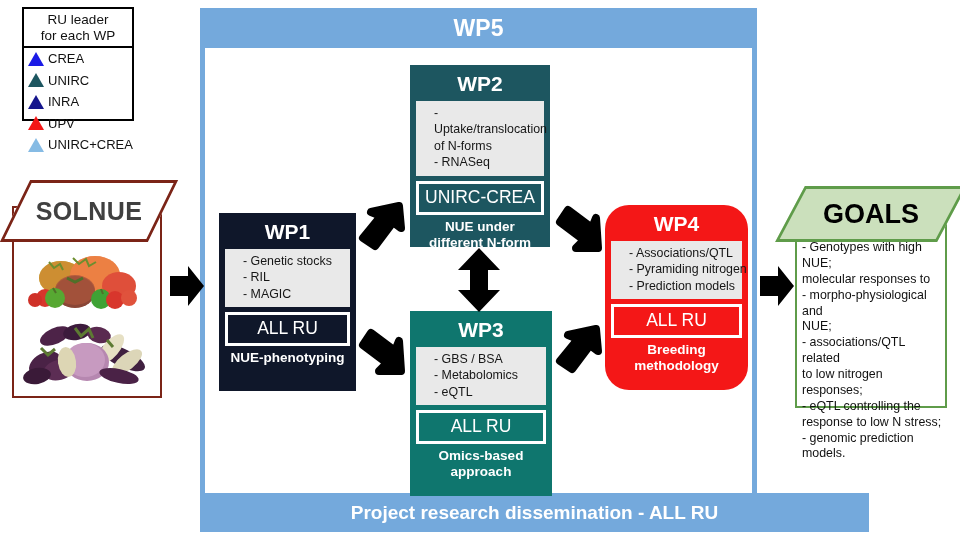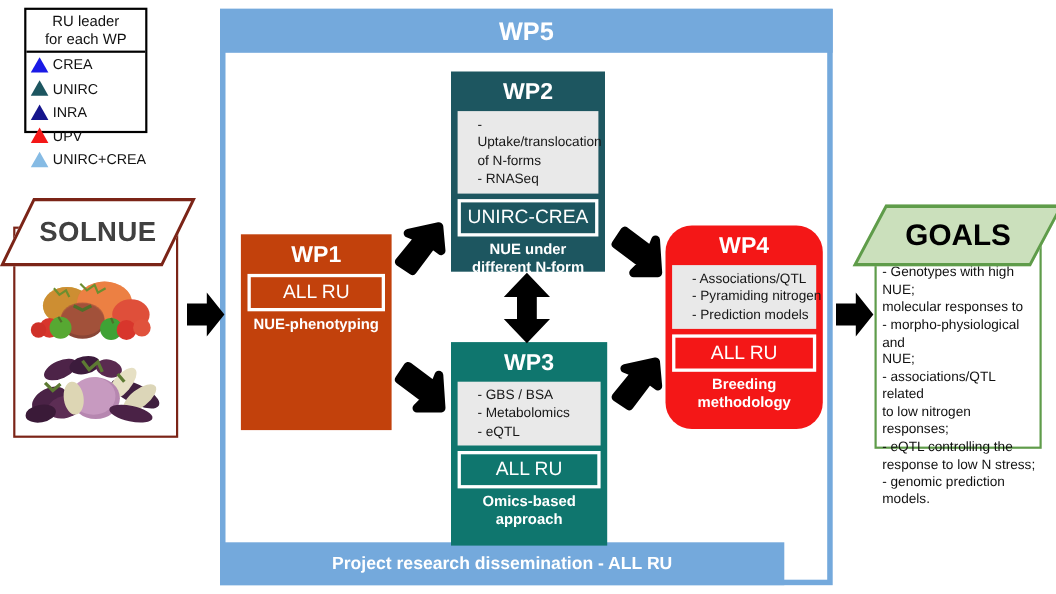--- a/index.html
+++ b/index.html
@@ -78,24 +78,24 @@
   }
   #wp5-header {
     position: absolute; left: -5px; top: -5px;
     width: 557px; height: 40px;
     background: #74a9dc;
     display: flex; align-items: center; justify-content: center;
     color: #fff; font-size: 23px; font-weight: bold;
   }
   #wp5-footer {
     position: absolute; left: -5px; bottom: -5px;
-    width: 513px; height: 39px;
+    width: 669px; height: 39px;
     background: #74a9dc;
     display: flex; align-items: center; justify-content: center;
-    color: #fff; font-size: 16px; font-weight: bold;
+    color: #fff; font-size: 19px; font-weight: bold;
   }
 
   
   .wp-box { position: absolute; z-index: 3; padding: 5px 6px 6px; }
   .wp-title {
     text-align: center; color: #fff;
     font-size: 21px; font-weight: bold;
     padding: 3px 0 6px; line-height: 1.05;
   }
   .wp-bullets {
@@ -234,22 +234,27 @@
   <div class="arrow" style="left:170px; top:266px;">
     <svg width="34" height="40" viewBox="0 0 34 40">
       <polygon points="0,10 18,10 18,0 34,20 18,40 18,30 0,30" fill="#000"></polygon>
     </svg>
   </div>
 
   <div id="wp5" style="border-color: rgb(116, 169, 220);">
     <div id="wp5-header" style="background: rgb(116, 169, 220);">WP5</div>
     <div id="wp5-footer" style="background: rgb(116, 169, 220);">Project research dissemination - ALL RU</div>
 
-    <div class="wp-box" id="wp1" style="background: #c2410c;">
+    <div class="wp-box" id="wp1" style="background: #0f172a;">
       <div class="wp-title">WP1</div>
+      <div class="wp-bullets">
+        <div>- Genetic stocks</div>
+        <div>- RIL</div>
+        <div>- MAGIC</div>
+      </div>
       <div class="wp-ru">ALL RU</div>
       <div class="wp-sub">
         <div>NUE-phenotyping</div>
       </div>
     </div>
 
     <div class="wp-box" id="wp2" style="background: rgb(29, 86, 96);">
       <div class="wp-title">WP2</div>
       <div class="wp-bullets">
         <div class="wrap">- Uptake/translocation of N-forms</div>

